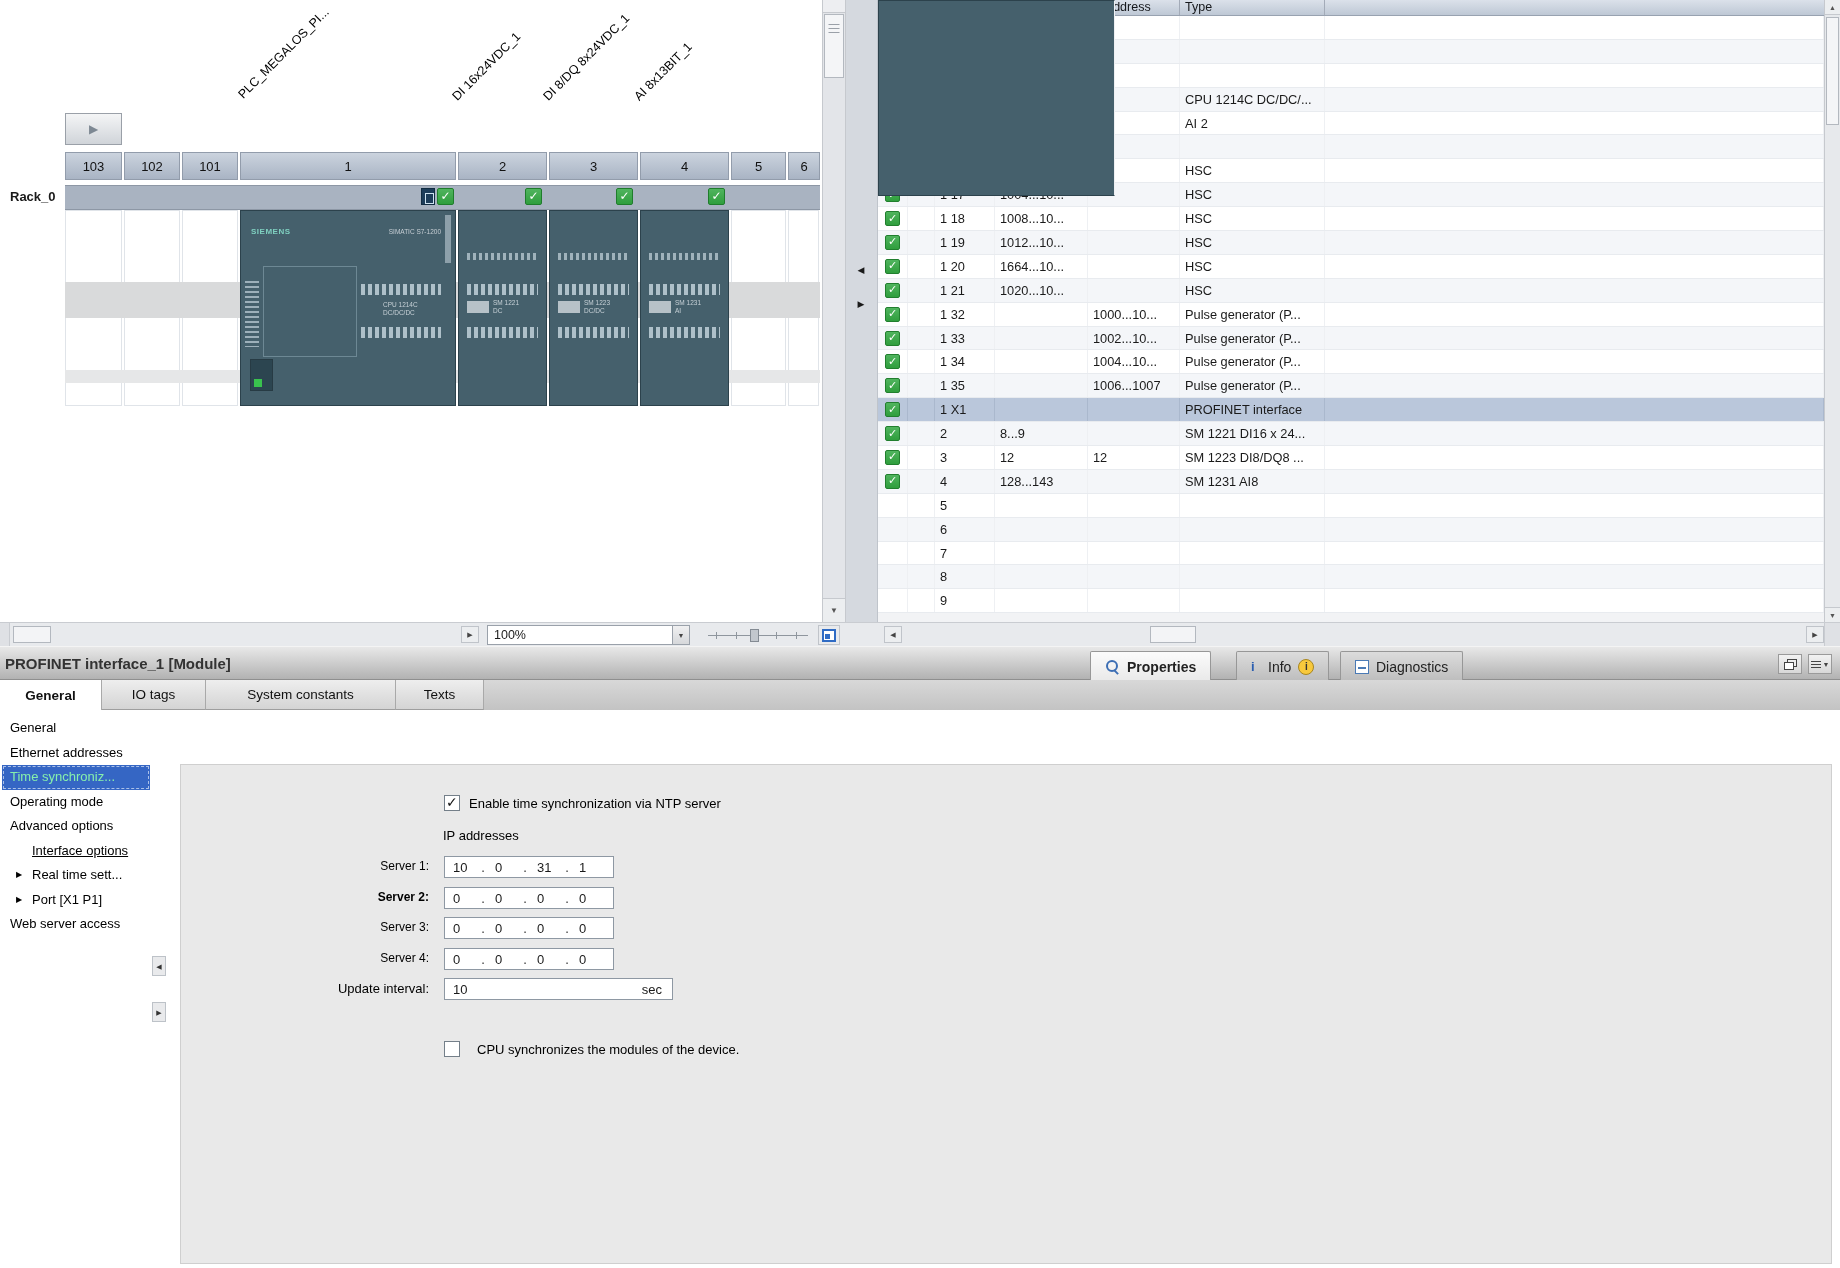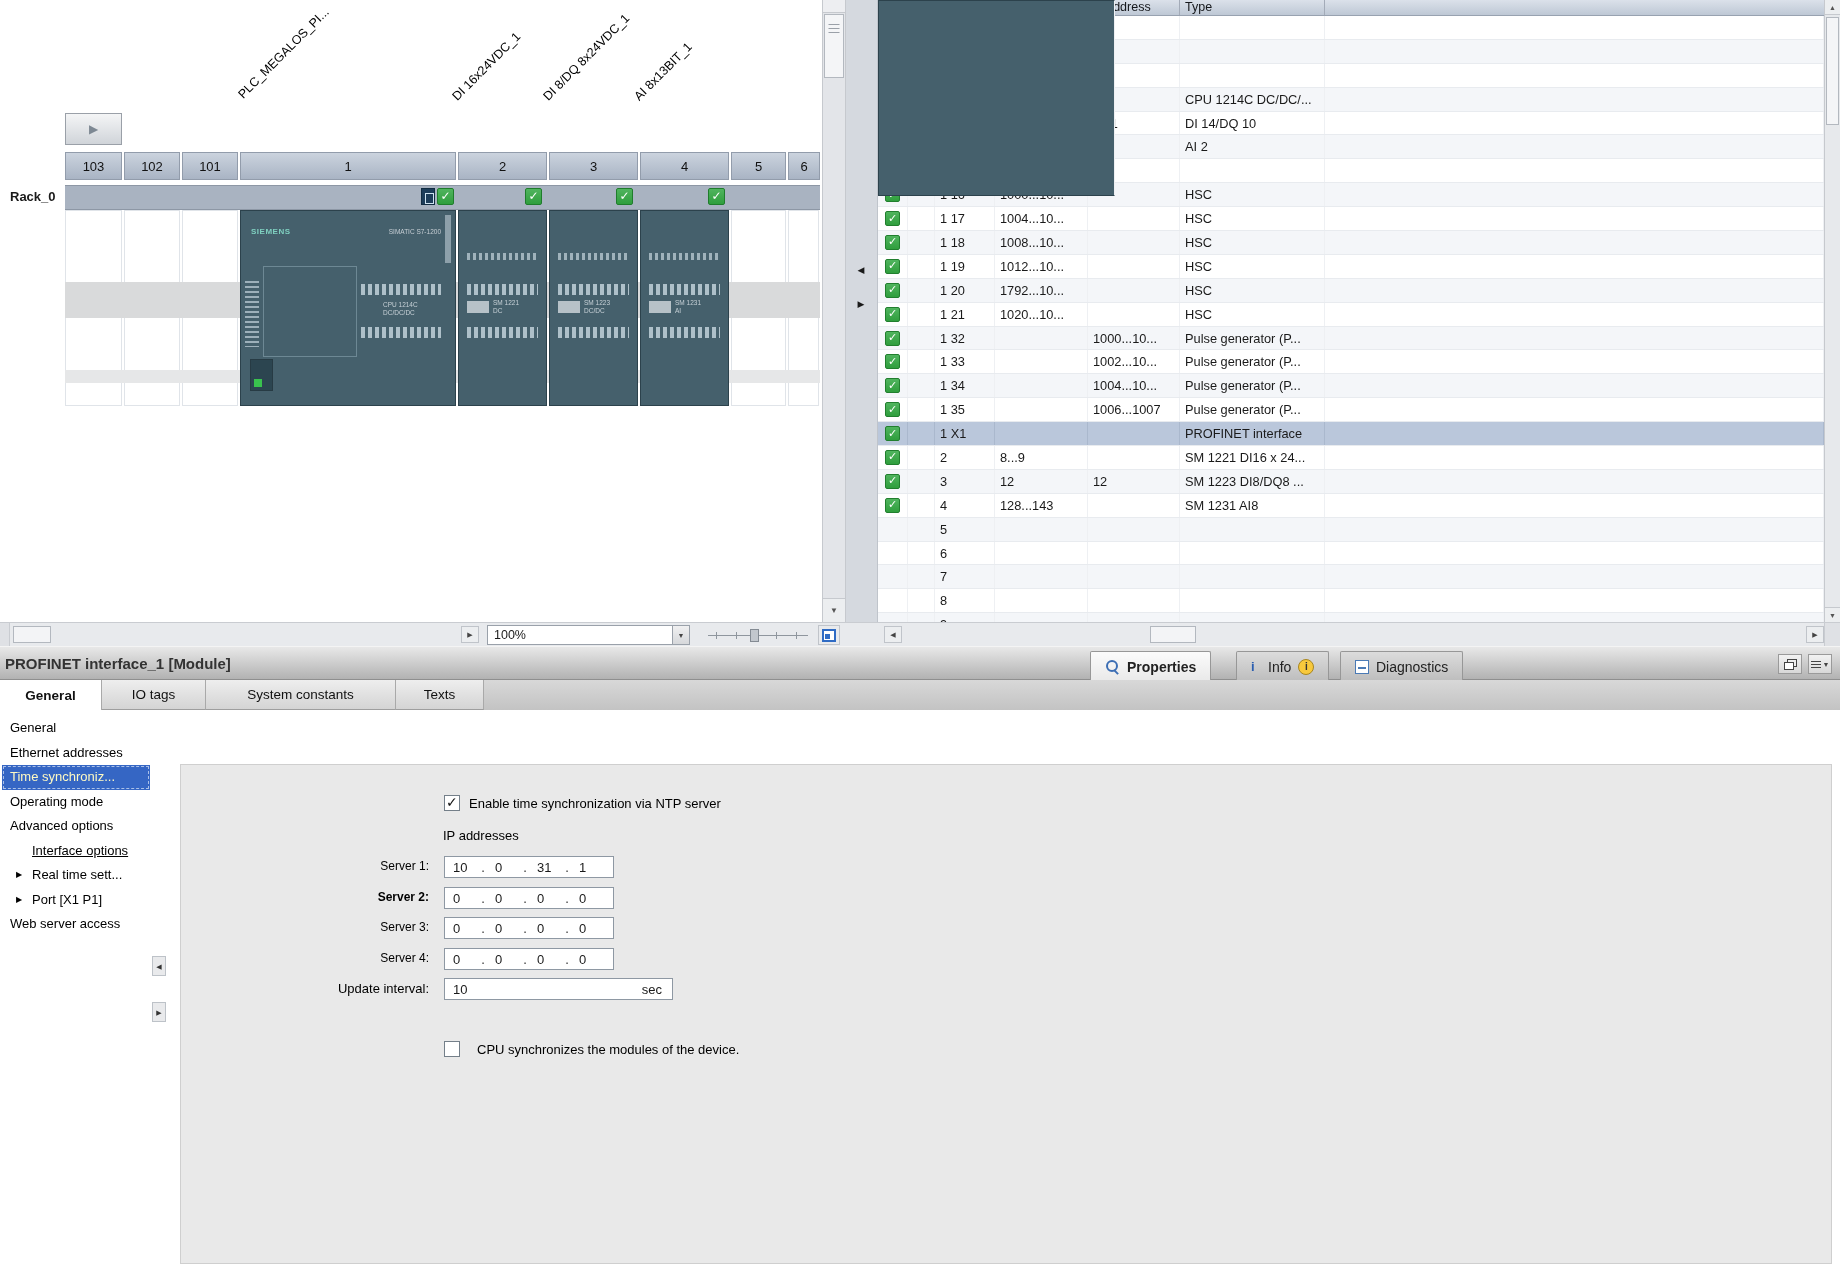--- a/index.html
+++ b/index.html
@@ -121,21 +121,21 @@
 .ico-caret{font-size:7px;color:#444}
 .ico-caret::before{content:"\25BC"}
 
 .insp-tabs{position:absolute;left:0;top:34px;width:100%;height:30px;background:linear-gradient(#d8d8d8,#c3c3c3)}
 .itab{position:absolute;top:0;height:30px;display:flex;align-items:center;justify-content:center;font-size:13.5px;color:#111;background:linear-gradient(#eee,#d4d4d4);border-right:1px solid #a9a9a9;border-bottom:1px solid #9e9e9e}
 .itab.sel{background:#fff;border-bottom:none;font-weight:700}
 
 .insp-body{position:absolute;left:0;top:64px;width:100%;bottom:0;background:#fff}
 .nav{position:absolute;left:0;top:0;width:158px;height:100%;padding-top:6px}
 .nav-item{position:relative;height:24.5px;line-height:24.5px;font-size:13px;color:#000;margin:0 8px 0 2px;white-space:nowrap;overflow:hidden}
-.nav-item.sel{background:var(--nav-selection-blue,#3566c4);color:#fef9c3;outline:1px dashed #aac0e8;outline-offset:-2px}
+.nav-item.sel{background:var(--nav-selection-blue,#3566c4);color:#86efac;outline:1px dashed #aac0e8;outline-offset:-2px}
 .nav-arrow{position:absolute;left:14px;top:0;font-size:8px}
 .nav-arrow::before{content:"\25B6"}
 .nav-split{position:absolute;left:152px;width:14px;height:20px;background:#e9eaec;border:1px solid #bdc2c8;font-size:7px;color:#333;text-align:center;line-height:19px}
 .content{position:absolute;left:166px;top:0;right:0;bottom:0;background:#fff}
 .sec-head{position:absolute;left:19px;top:18px;right:10px;display:flex;align-items:center;gap:14px}
 .sec-title{font-size:15px;font-weight:700;white-space:nowrap}
 .sec-rule{flex:1;height:1px;background:#a8a8a8;margin-top:5px}
 .graybox{position:absolute;left:14px;top:54px;right:8px;bottom:4px;background:#e9e9e9;border:1px solid #cfcfcf}
 .cb{position:absolute;width:16px;height:16px;background:#fff;border:1px solid #747f89}
 .cb.on::after{content:"\2713";position:absolute;left:1px;top:-2px;font-size:14px;font-weight:700;color:#111}
@@ -317,34 +317,20 @@
               <div class="c qa"></div>
               <div class="c ty">CPU 1214C DC/DC/...</div>
               <div class="c fill"></div>
             </div>
             <div class="ov-row">
               <div class="c check">
                 <span class="ck"></span>
               </div>
               <div class="c dots"></div>
               <div class="c mod" style="padding-left: 51px;">
-                <span>DI 14/DQ 10_1</span>
-              </div>
-              <div class="c slot">1 1</div>
-              <div class="c ia">0...1</div>
-              <div class="c qa">0...1</div>
-              <div class="c ty">DI 14/DQ 10</div>
-              <div class="c fill"></div>
-            </div>
-            <div class="ov-row">
-              <div class="c check">
-                <span class="ck"></span>
-              </div>
-              <div class="c dots"></div>
-              <div class="c mod" style="padding-left: 51px;">
                 <span>AI 2_1</span>
               </div>
               <div class="c slot">1 2</div>
               <div class="c ia">64...67</div>
               <div class="c qa"></div>
               <div class="c ty">AI 2</div>
               <div class="c fill"></div>
             </div>
             <div class="ov-row">
               <div class="c check"></div>
@@ -416,21 +402,21 @@
             </div>
             <div class="ov-row">
               <div class="c check">
                 <span class="ck"></span>
               </div>
               <div class="c dots"></div>
               <div class="c mod" style="padding-left: 51px;">
                 <span>HSC_5</span>
               </div>
               <div class="c slot">1 20</div>
-              <div class="c ia">1792...10...</div>
+              <div class="c ia">1664...10...</div>
               <div class="c qa"></div>
               <div class="c ty">HSC</div>
               <div class="c fill"></div>
             </div>
             <div class="ov-row">
               <div class="c check">
                 <span class="ck"></span>
               </div>
               <div class="c dots"></div>
               <div class="c mod" style="padding-left: 51px;">

